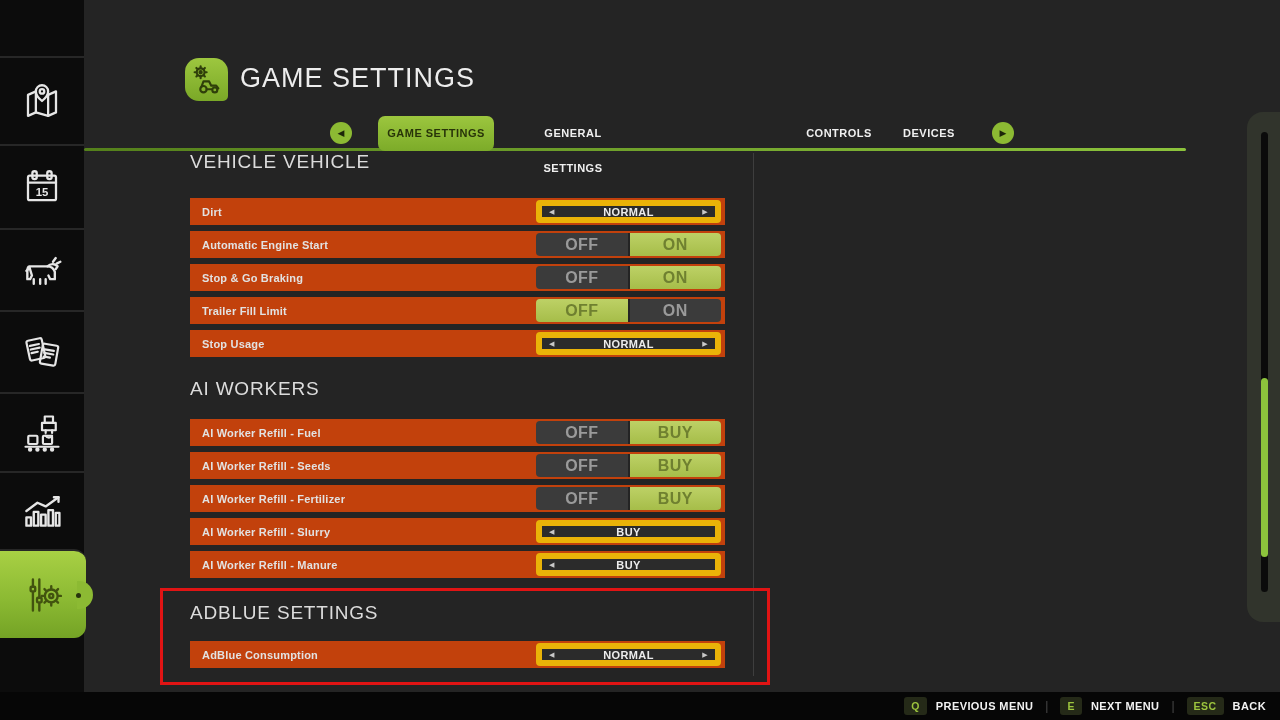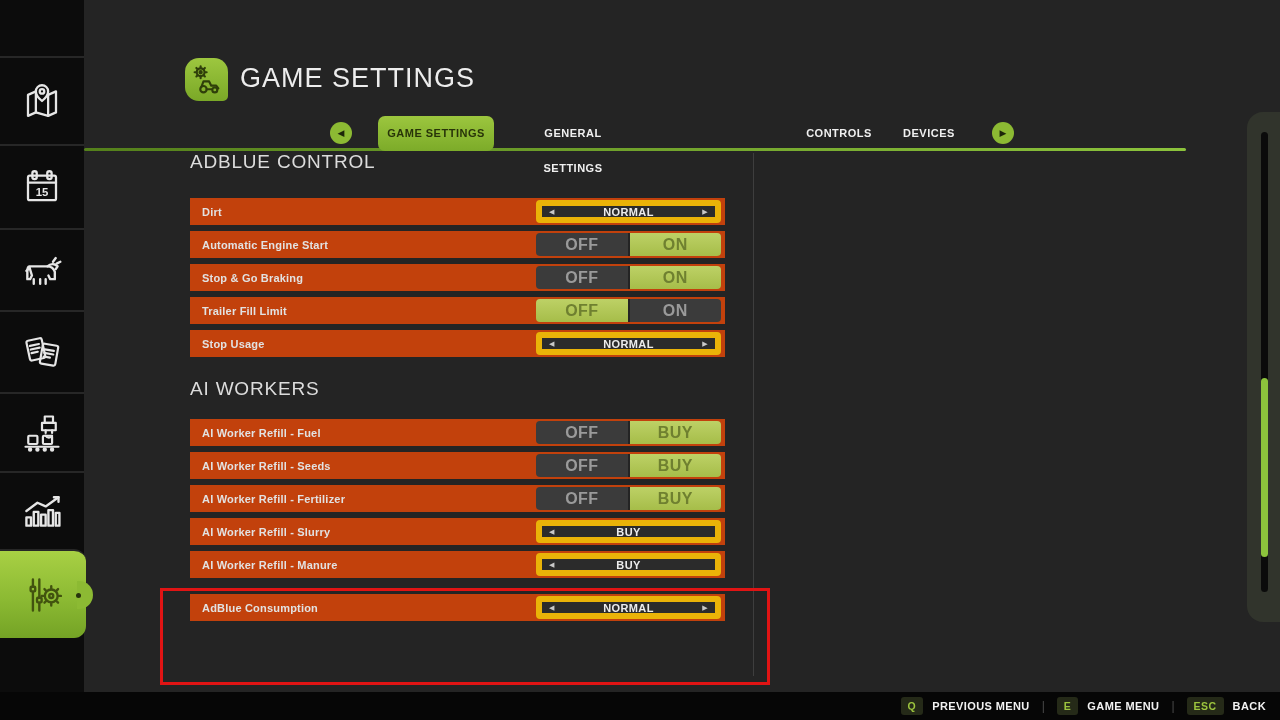--- a/index.html
+++ b/index.html
@@ -196,21 +196,21 @@
     <div class="tab-underline"></div>
     <div class="arrow-circle prev">◀</div>
     <div class="tab active t0">GAME SETTINGS</div>
     <div class="tab t1">GENERAL SETTINGS</div>
     <div class="tab t3">CONTROLS</div>
     <div class="tab t4">DEVICES</div>
     <div class="arrow-circle next">▶</div>
   </div>
 
   <div class="panel">
-    <div class="sec-heading clipped">ADBLUE CONTROL</div>
+    <div class="sec-heading clipped">VEHICLE VEHICLE</div>
     <div class="rowwrap" style="margin-top:24px">
         <div class="srow">
           <span class="lbl">Dirt</span>
           <div class="ctrl">
             <div class="selector">
               <span class="sel-arrow l">◀</span>
               <span>NORMAL</span>
               <span class="sel-arrow r">▶</span>
             </div>
           </div>
@@ -296,20 +296,21 @@
           <span class="lbl">AI Worker Refill - Manure</span>
           <div class="ctrl">
             <div class="selector">
               <span class="sel-arrow l">◀</span>
               <span>BUY</span>
             </div>
           </div>
         </div>
       </div>
 
+    <div class="sec-heading" style="margin-top:23px">ADBLUE SETTINGS</div>
     <div class="rowwrap" style="margin-top:16px">
         <div class="srow">
           <span class="lbl">AdBlue Consumption</span>
           <div class="ctrl">
             <div class="selector">
               <span class="sel-arrow l">◀</span>
               <span>NORMAL</span>
               <span class="sel-arrow r">▶</span>
             </div>
           </div>
@@ -328,21 +329,21 @@
   </div>
 
   <div class="footer">
     <div class="hint">
       <span class="keycap">Q</span>
       <span class="hint-label">PREVIOUS MENU</span>
     </div>
     <span class="hint-sep">|</span>
     <div class="hint">
       <span class="keycap">E</span>
-      <span class="hint-label">GAME MENU</span>
+      <span class="hint-label">NEXT MENU</span>
     </div>
     <span class="hint-sep">|</span>
     <div class="hint">
       <span class="keycap">ESC</span>
       <span class="hint-label">BACK</span>
     </div>
   </div>
 
 </div>
 

